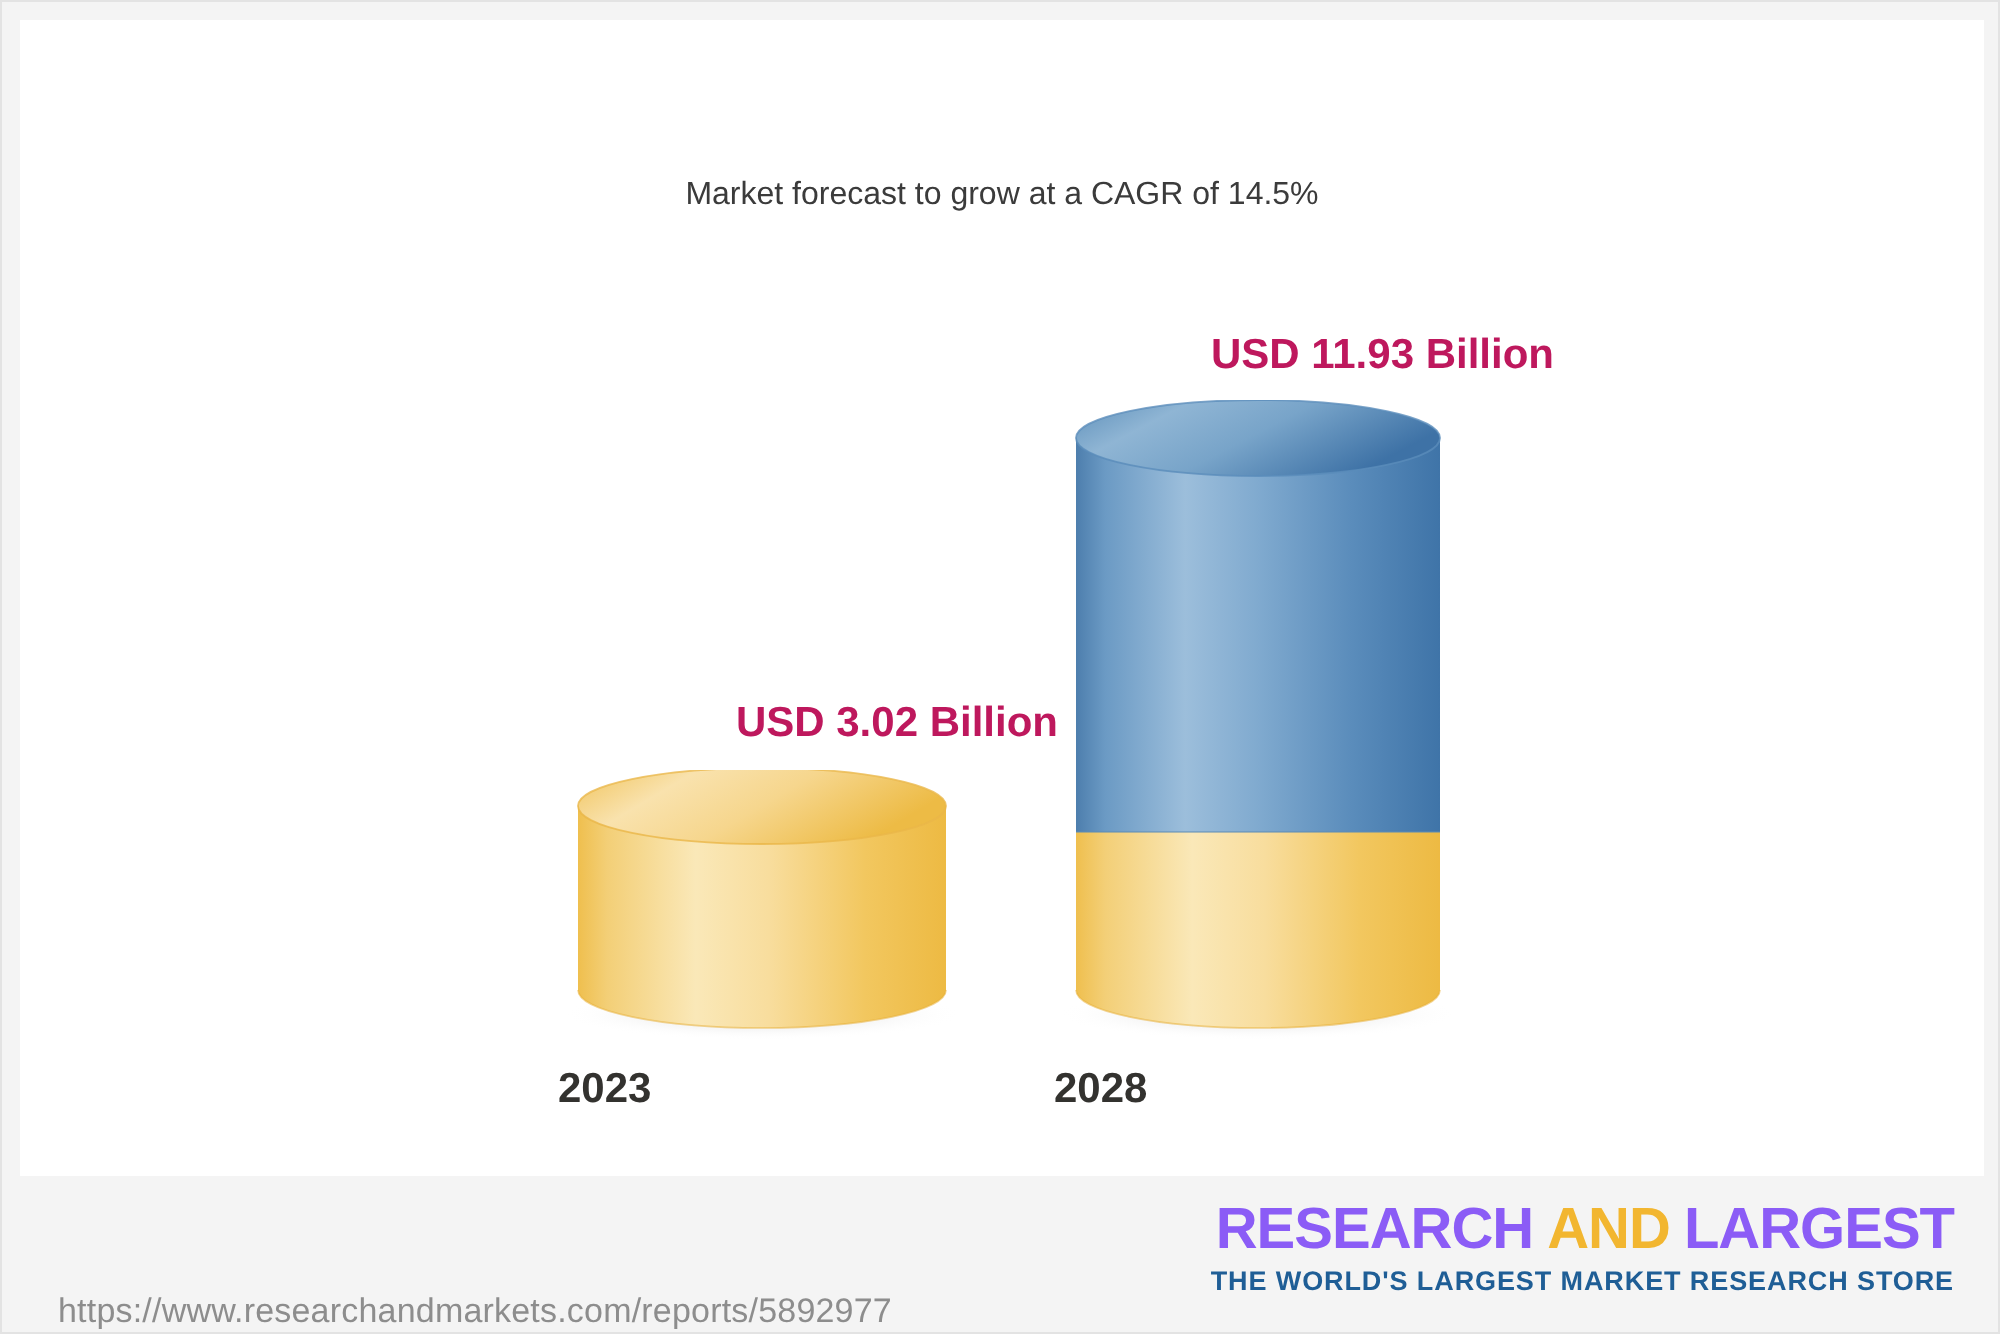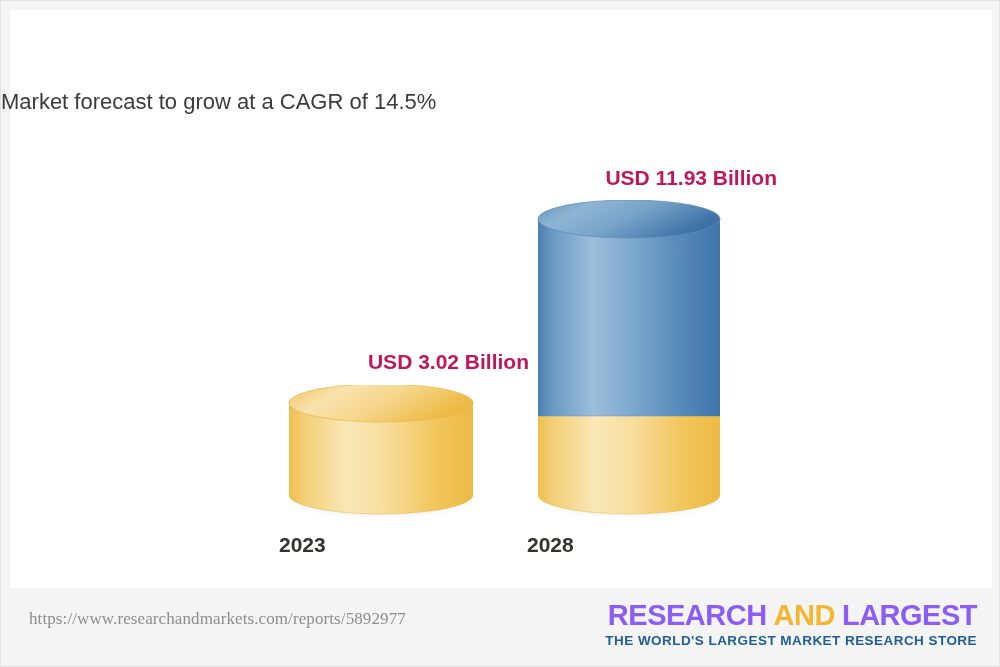--- a/index.html
+++ b/index.html
@@ -43,21 +43,22 @@
     font-size: 29px;
     font-weight: bold;
     color: #2273b0;
     letter-spacing: -0.2px;
   }
   .subtitle {
     position: absolute;
     left: 0;
     top: 88px;
     width: 1000px;
-    font-size: 22px;
+    text-align: center;
+    font-size: 16px;
     font-weight: normal;
     color: #3b3b3b;
   }
 
   
   .value-label {
     position: absolute;
     font-size: 21px;
     font-weight: bold;
     color: #be185d;
@@ -82,26 +83,25 @@
   
   .cyl {
     position: absolute;
   }
   .cyl svg { display: block; }
 
   
   .footer-url {
     position: absolute;
     left: 28px;
-    top: 608px;
+    top: 645px;
     font-size: 17px;
     color: #8d8d8d;
     letter-spacing: 0.1px;
     white-space: nowrap;
-    font-family: Liberation Serif, serif;
   }
   .logo {
     position: absolute;
     right: 22px;
     top: 600px;
     text-align: right;
   }
   .logo-main {
     font-size: 29px;
     font-weight: bold;

